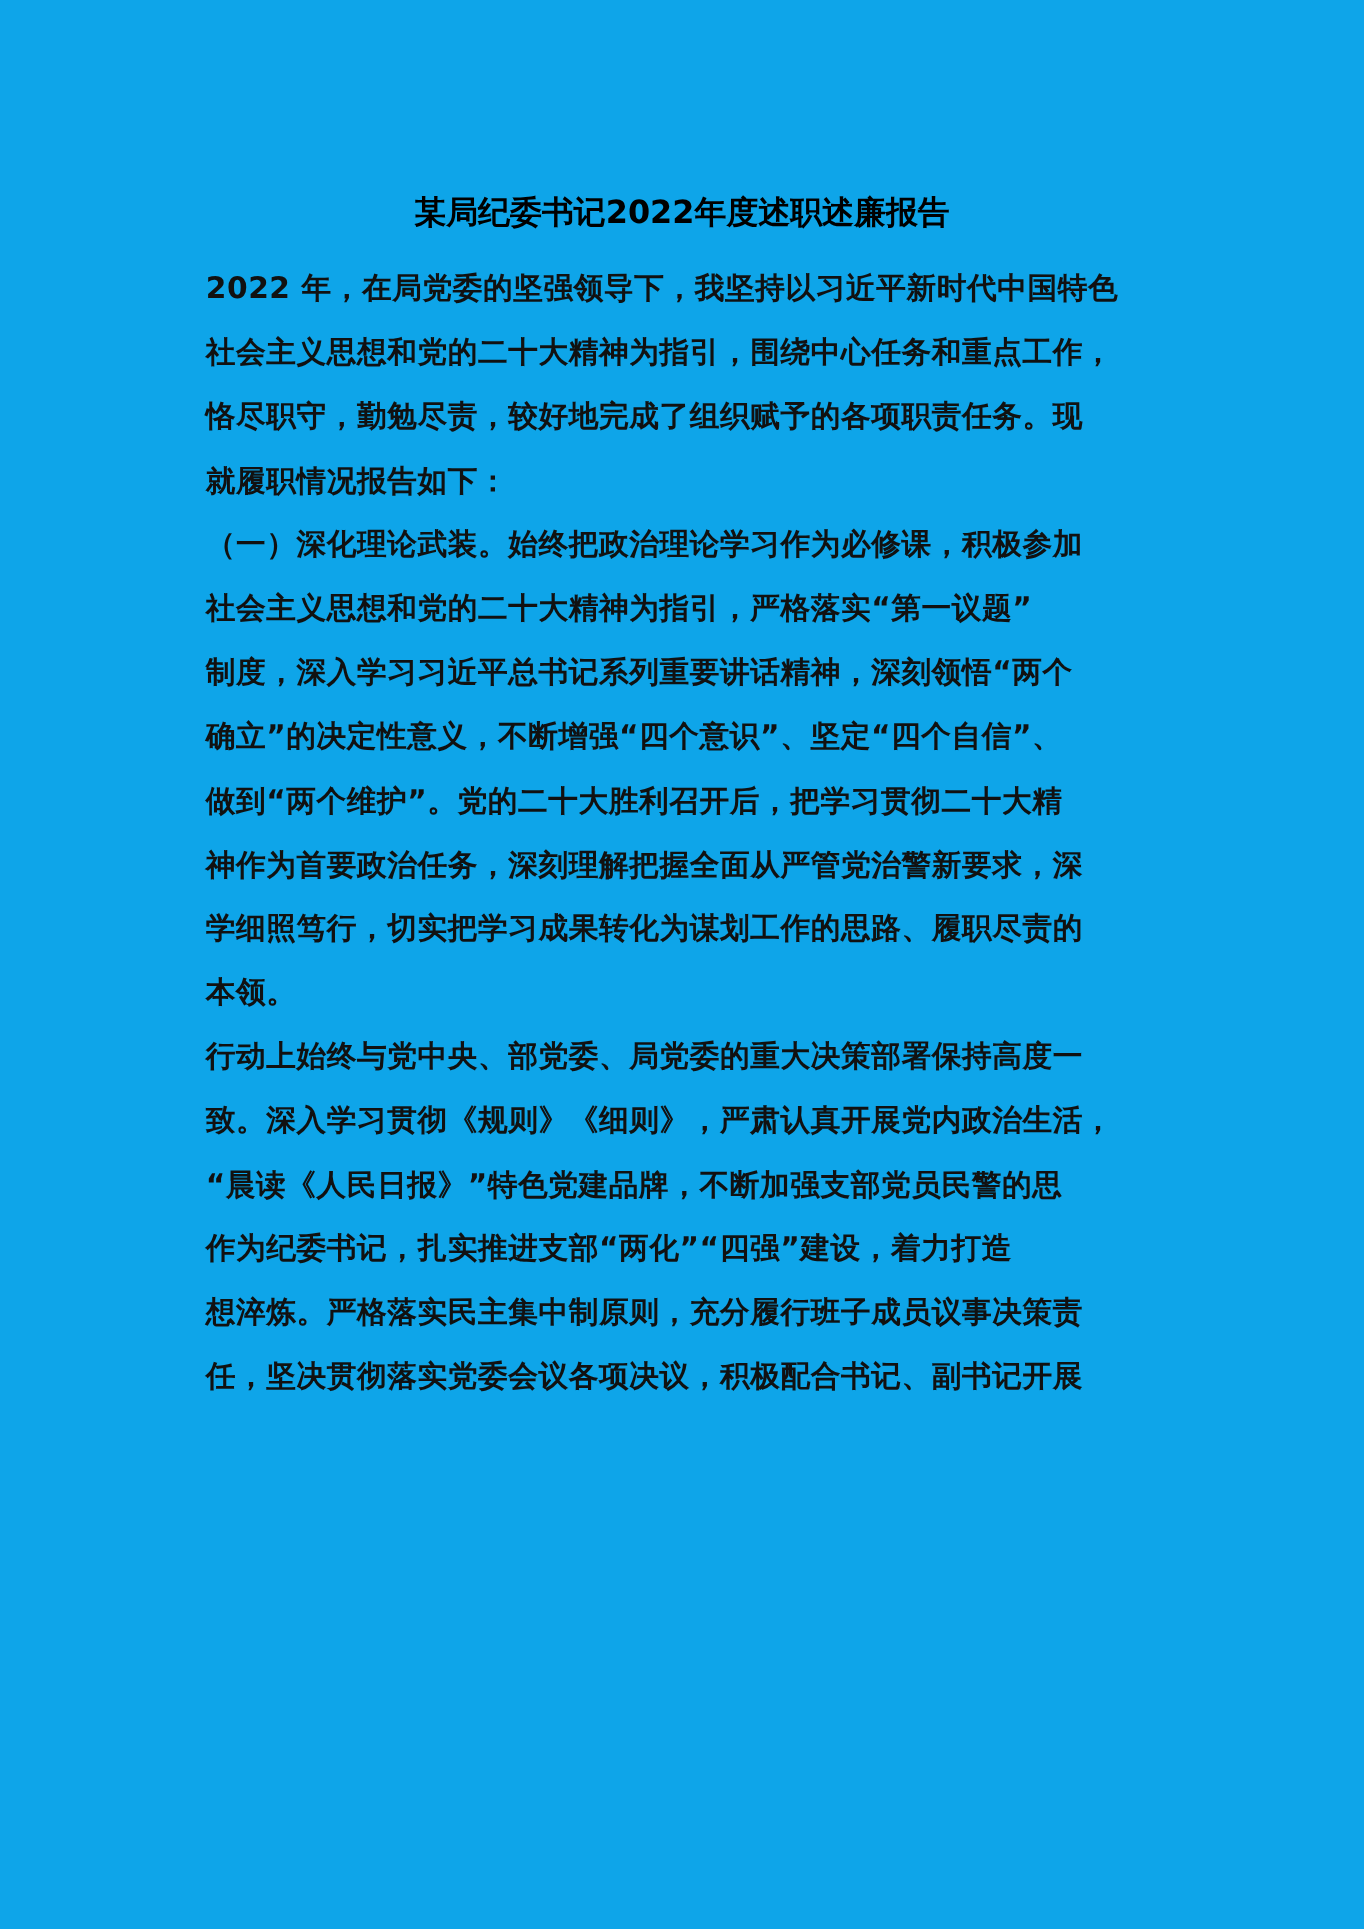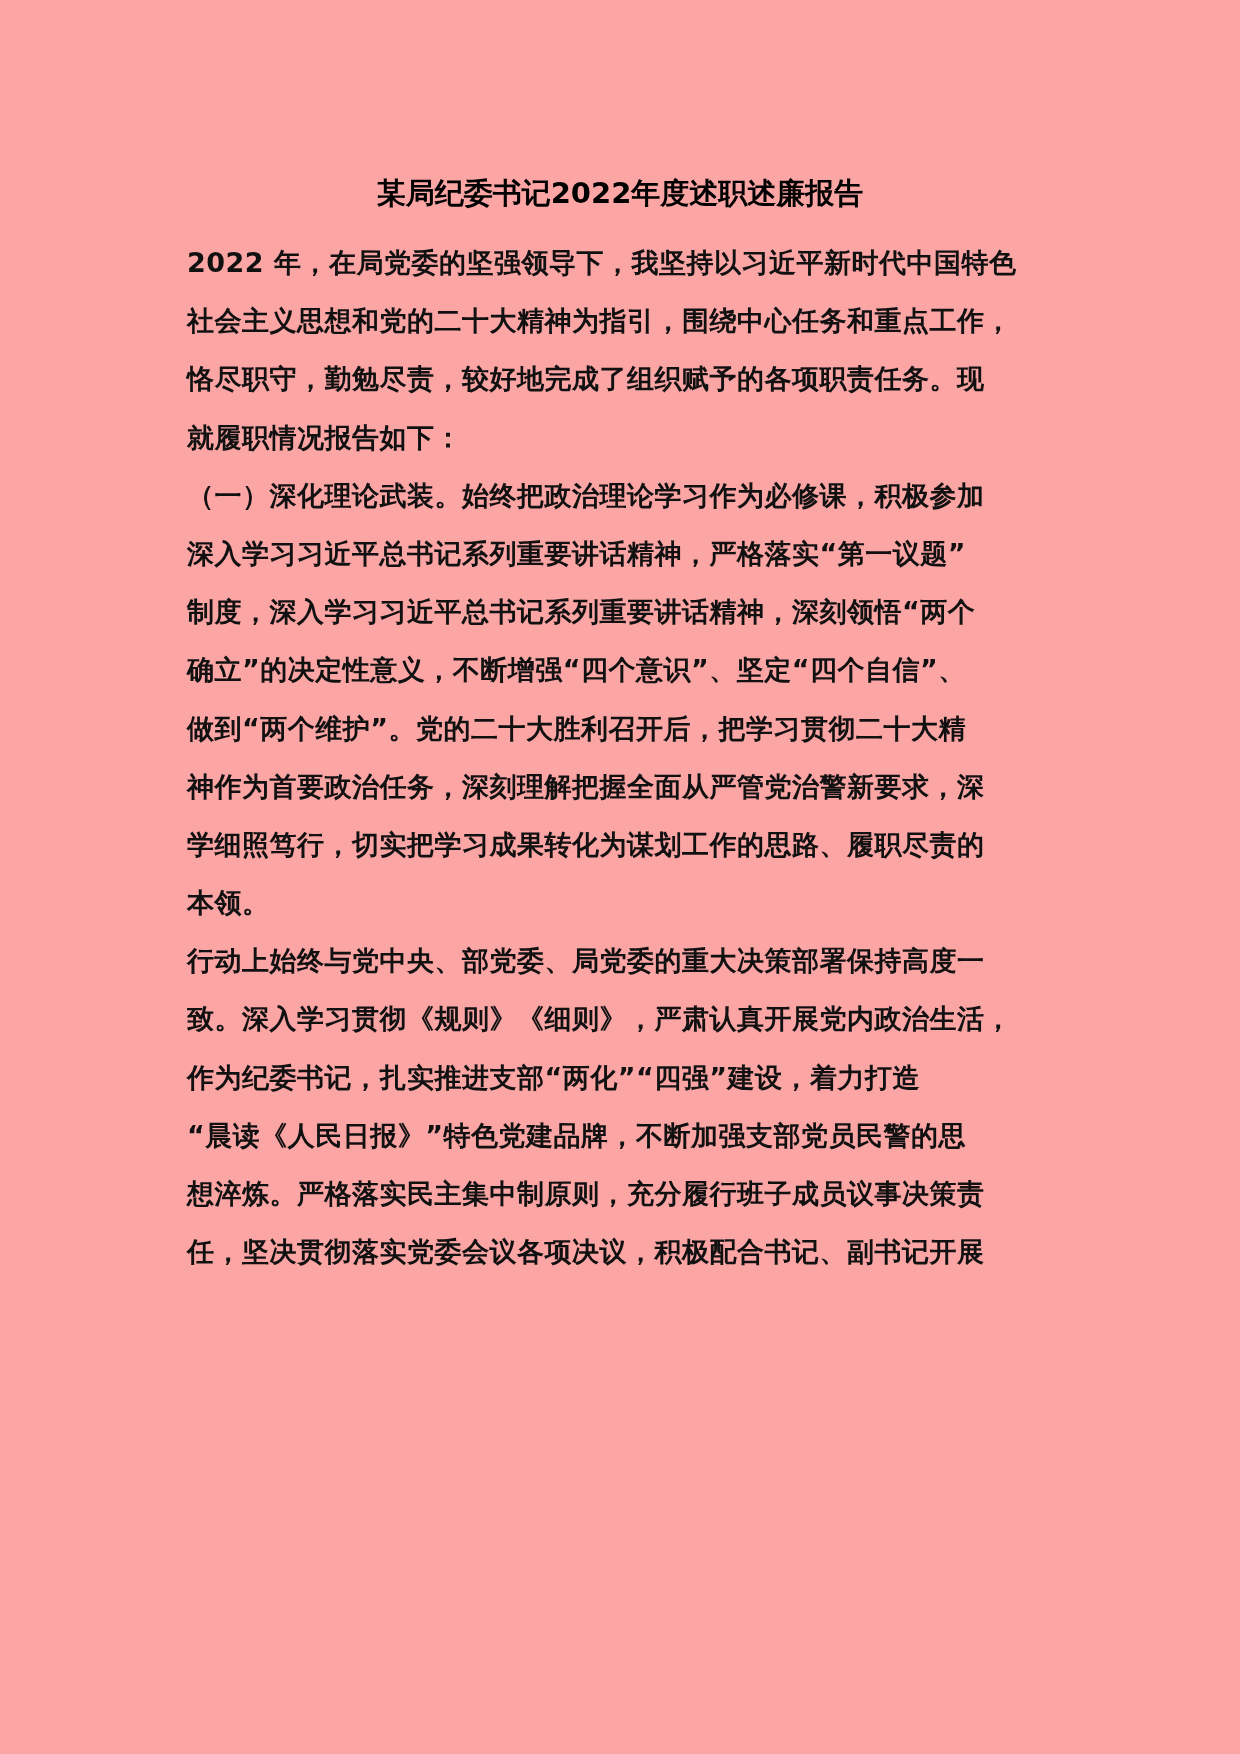--- a/index.html
+++ b/index.html
@@ -14,21 +14,21 @@
       overflow: hidden;
       font-family: "DejaVu Sans", "Liberation Sans", sans-serif;
       color: #111111;
     }
     .page {
       position: absolute;
       left: 0;
       top: 0;
       width: 1240px;
       height: 1754px;
-      background: #fca5a5;
+      background: #0ea5e9;
     }
     .doc-title {
       position: absolute;
       left: 0;
       width: 1240px;
       top: 173px;
       text-align: center;
       font-size: 29px;
       font-weight: bold;
       line-height: 40px;
@@ -56,27 +56,27 @@
 
 <div class="page">
   <div class="doc-title">某局纪委书记2022年度述职述廉报告</div>
 
   <div class="body-text">
     <div class="line">2022 年，在局党委的坚强领导下，我坚持以习近平新时代中国特色</div>
     <div class="line">社会主义思想和党的二十大精神为指引，围绕中心任务和重点工作，</div>
     <div class="line">恪尽职守，勤勉尽责，较好地完成了组织赋予的各项职责任务。现</div>
     <div class="line">就履职情况报告如下：</div>
     <div class="line">（一）深化理论武装。始终把政治理论学习作为必修课，积极参加</div>
-    <div class="line">深入学习习近平总书记系列重要讲话精神，严格落实“第一议题”</div>
+    <div class="line">社会主义思想和党的二十大精神为指引，严格落实“第一议题”</div>
     <div class="line">制度，深入学习习近平总书记系列重要讲话精神，深刻领悟“两个</div>
     <div class="line">确立”的决定性意义，不断增强“四个意识”、坚定“四个自信”、</div>
     <div class="line">做到“两个维护”。党的二十大胜利召开后，把学习贯彻二十大精</div>
     <div class="line">神作为首要政治任务，深刻理解把握全面从严管党治警新要求，深</div>
     <div class="line">学细照笃行，切实把学习成果转化为谋划工作的思路、履职尽责的</div>
     <div class="line">本领。</div>
     <div class="line">行动上始终与党中央、部党委、局党委的重大决策部署保持高度一</div>
     <div class="line">致。深入学习贯彻《规则》《细则》，严肃认真开展党内政治生活，</div>
+    <div class="line">“晨读《人民日报》”特色党建品牌，不断加强支部党员民警的思</div>
     <div class="line">作为纪委书记，扎实推进支部“两化”“四强”建设，着力打造</div>
-    <div class="line">“晨读《人民日报》”特色党建品牌，不断加强支部党员民警的思</div>
     <div class="line">想淬炼。严格落实民主集中制原则，充分履行班子成员议事决策责</div>
     <div class="line">任，坚决贯彻落实党委会议各项决议，积极配合书记、副书记开展</div>
   </div>
 </div>
 
 </body></html>

